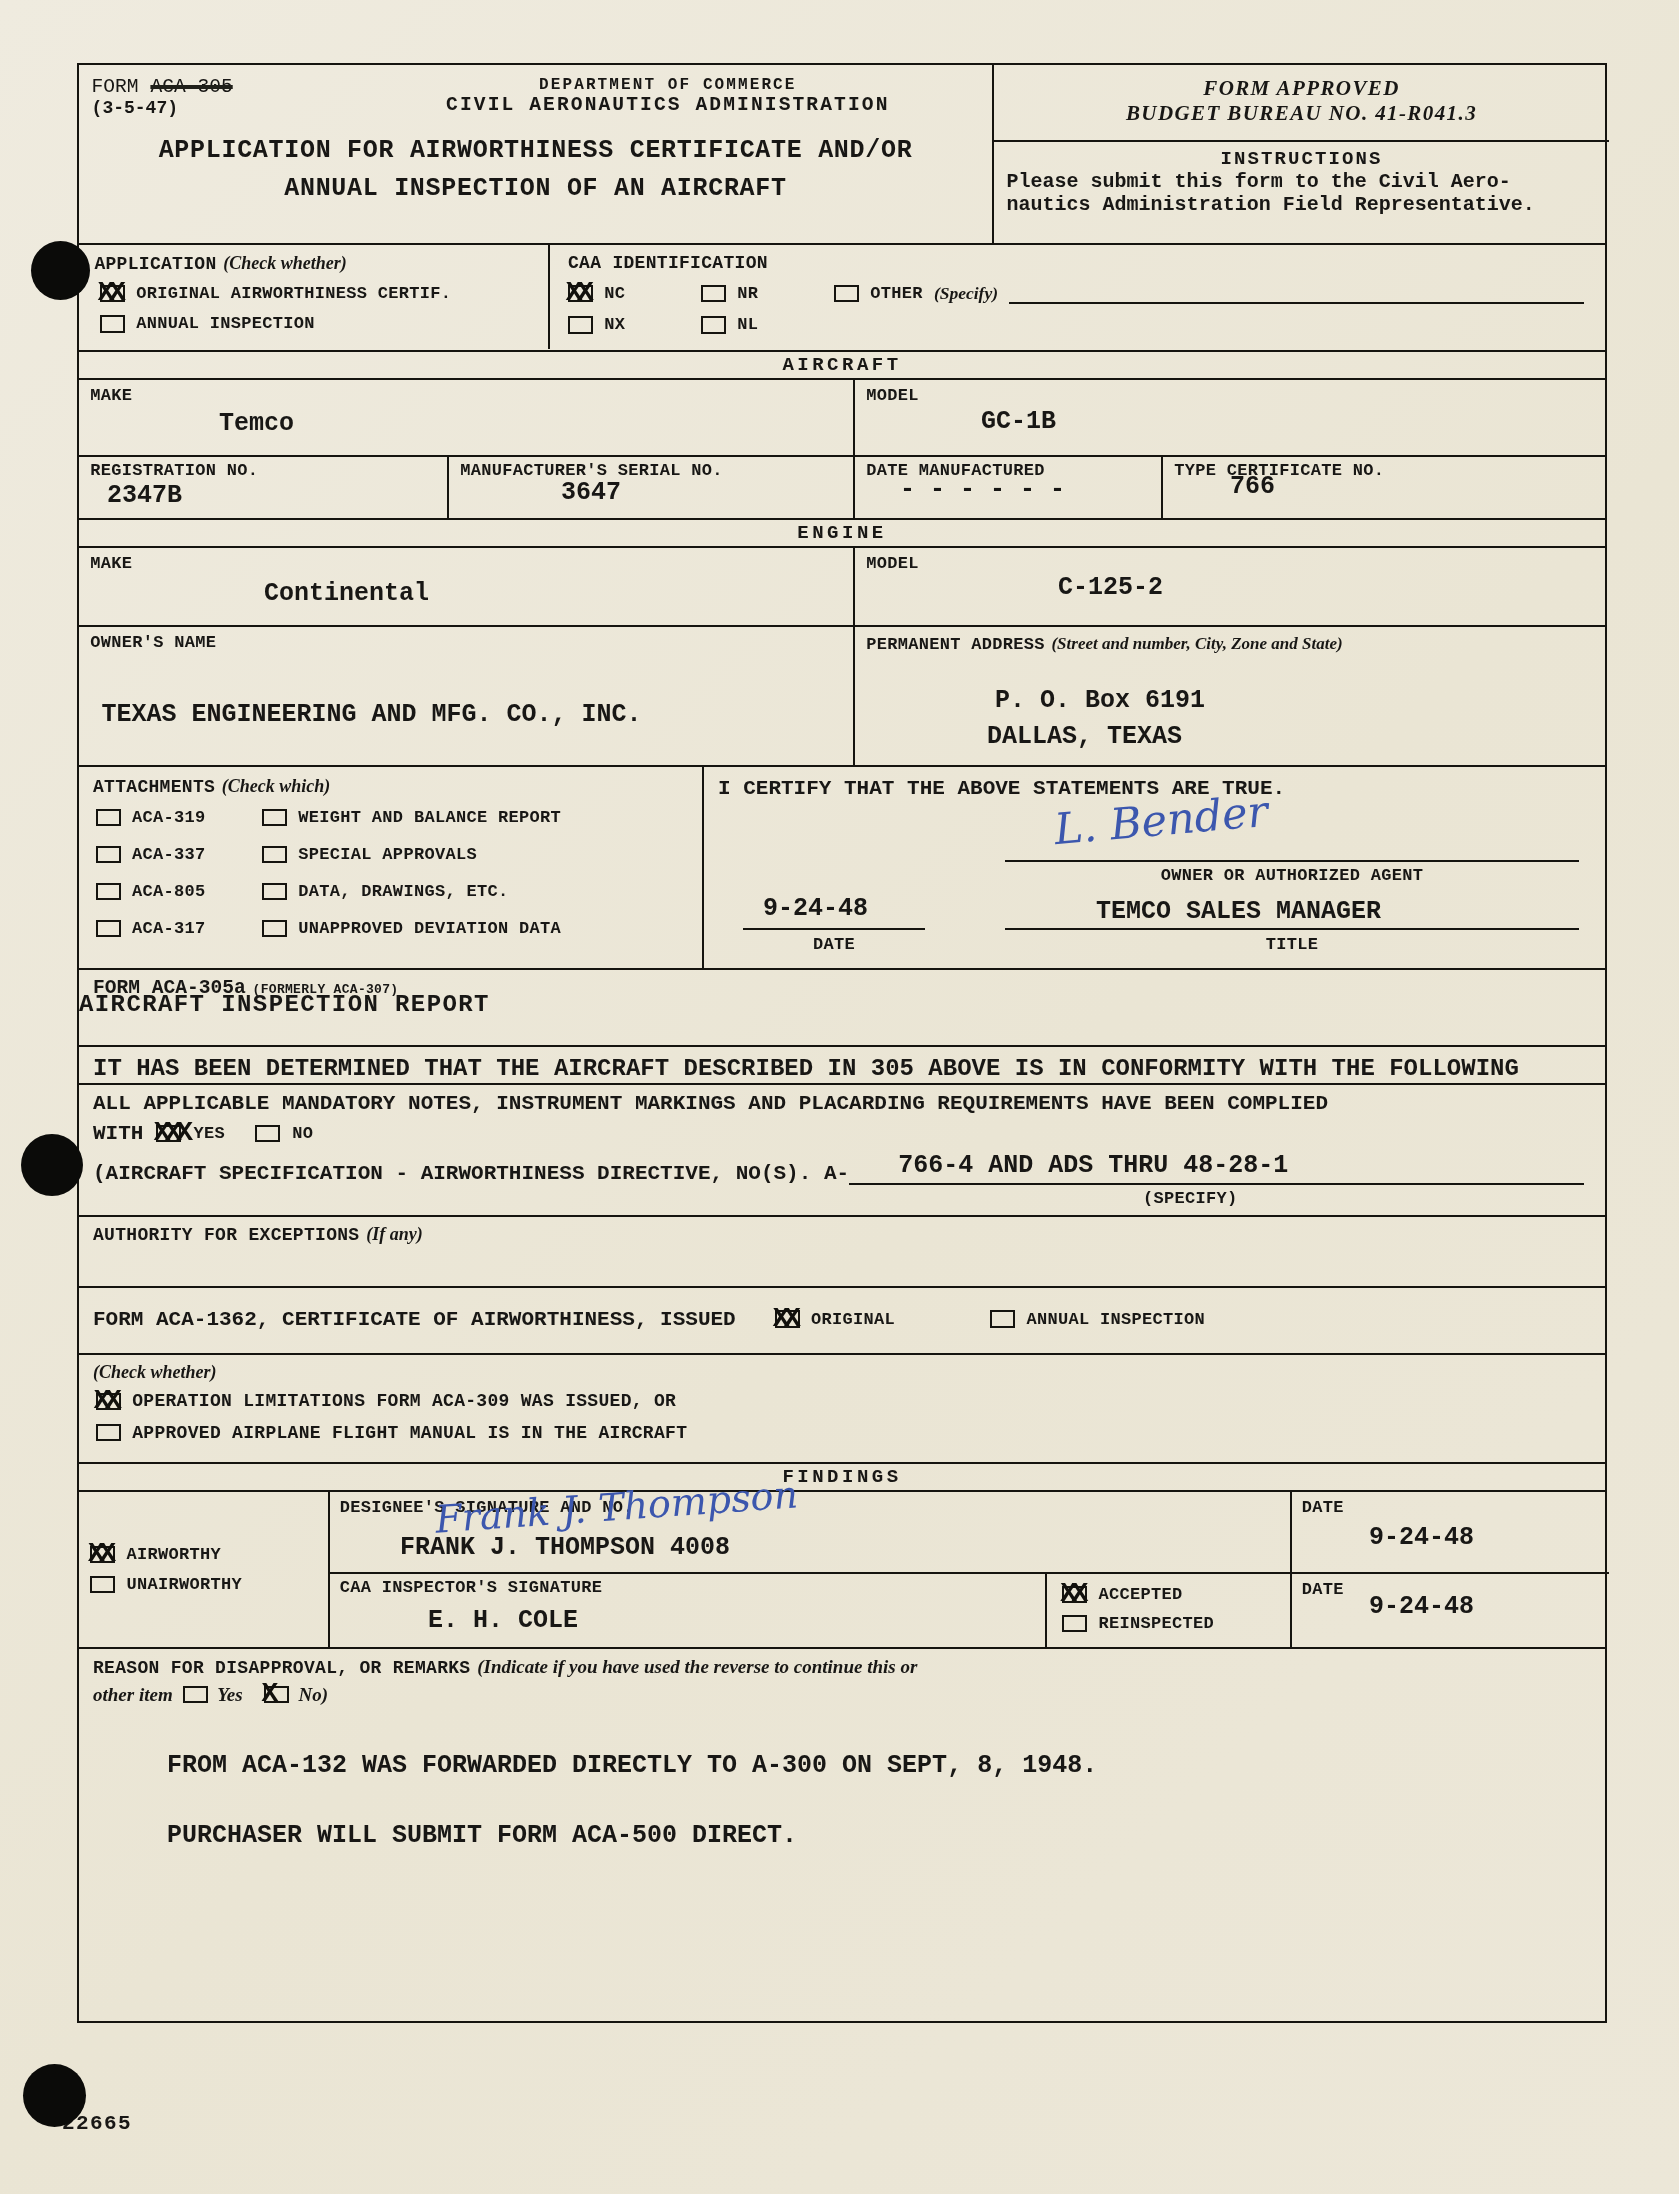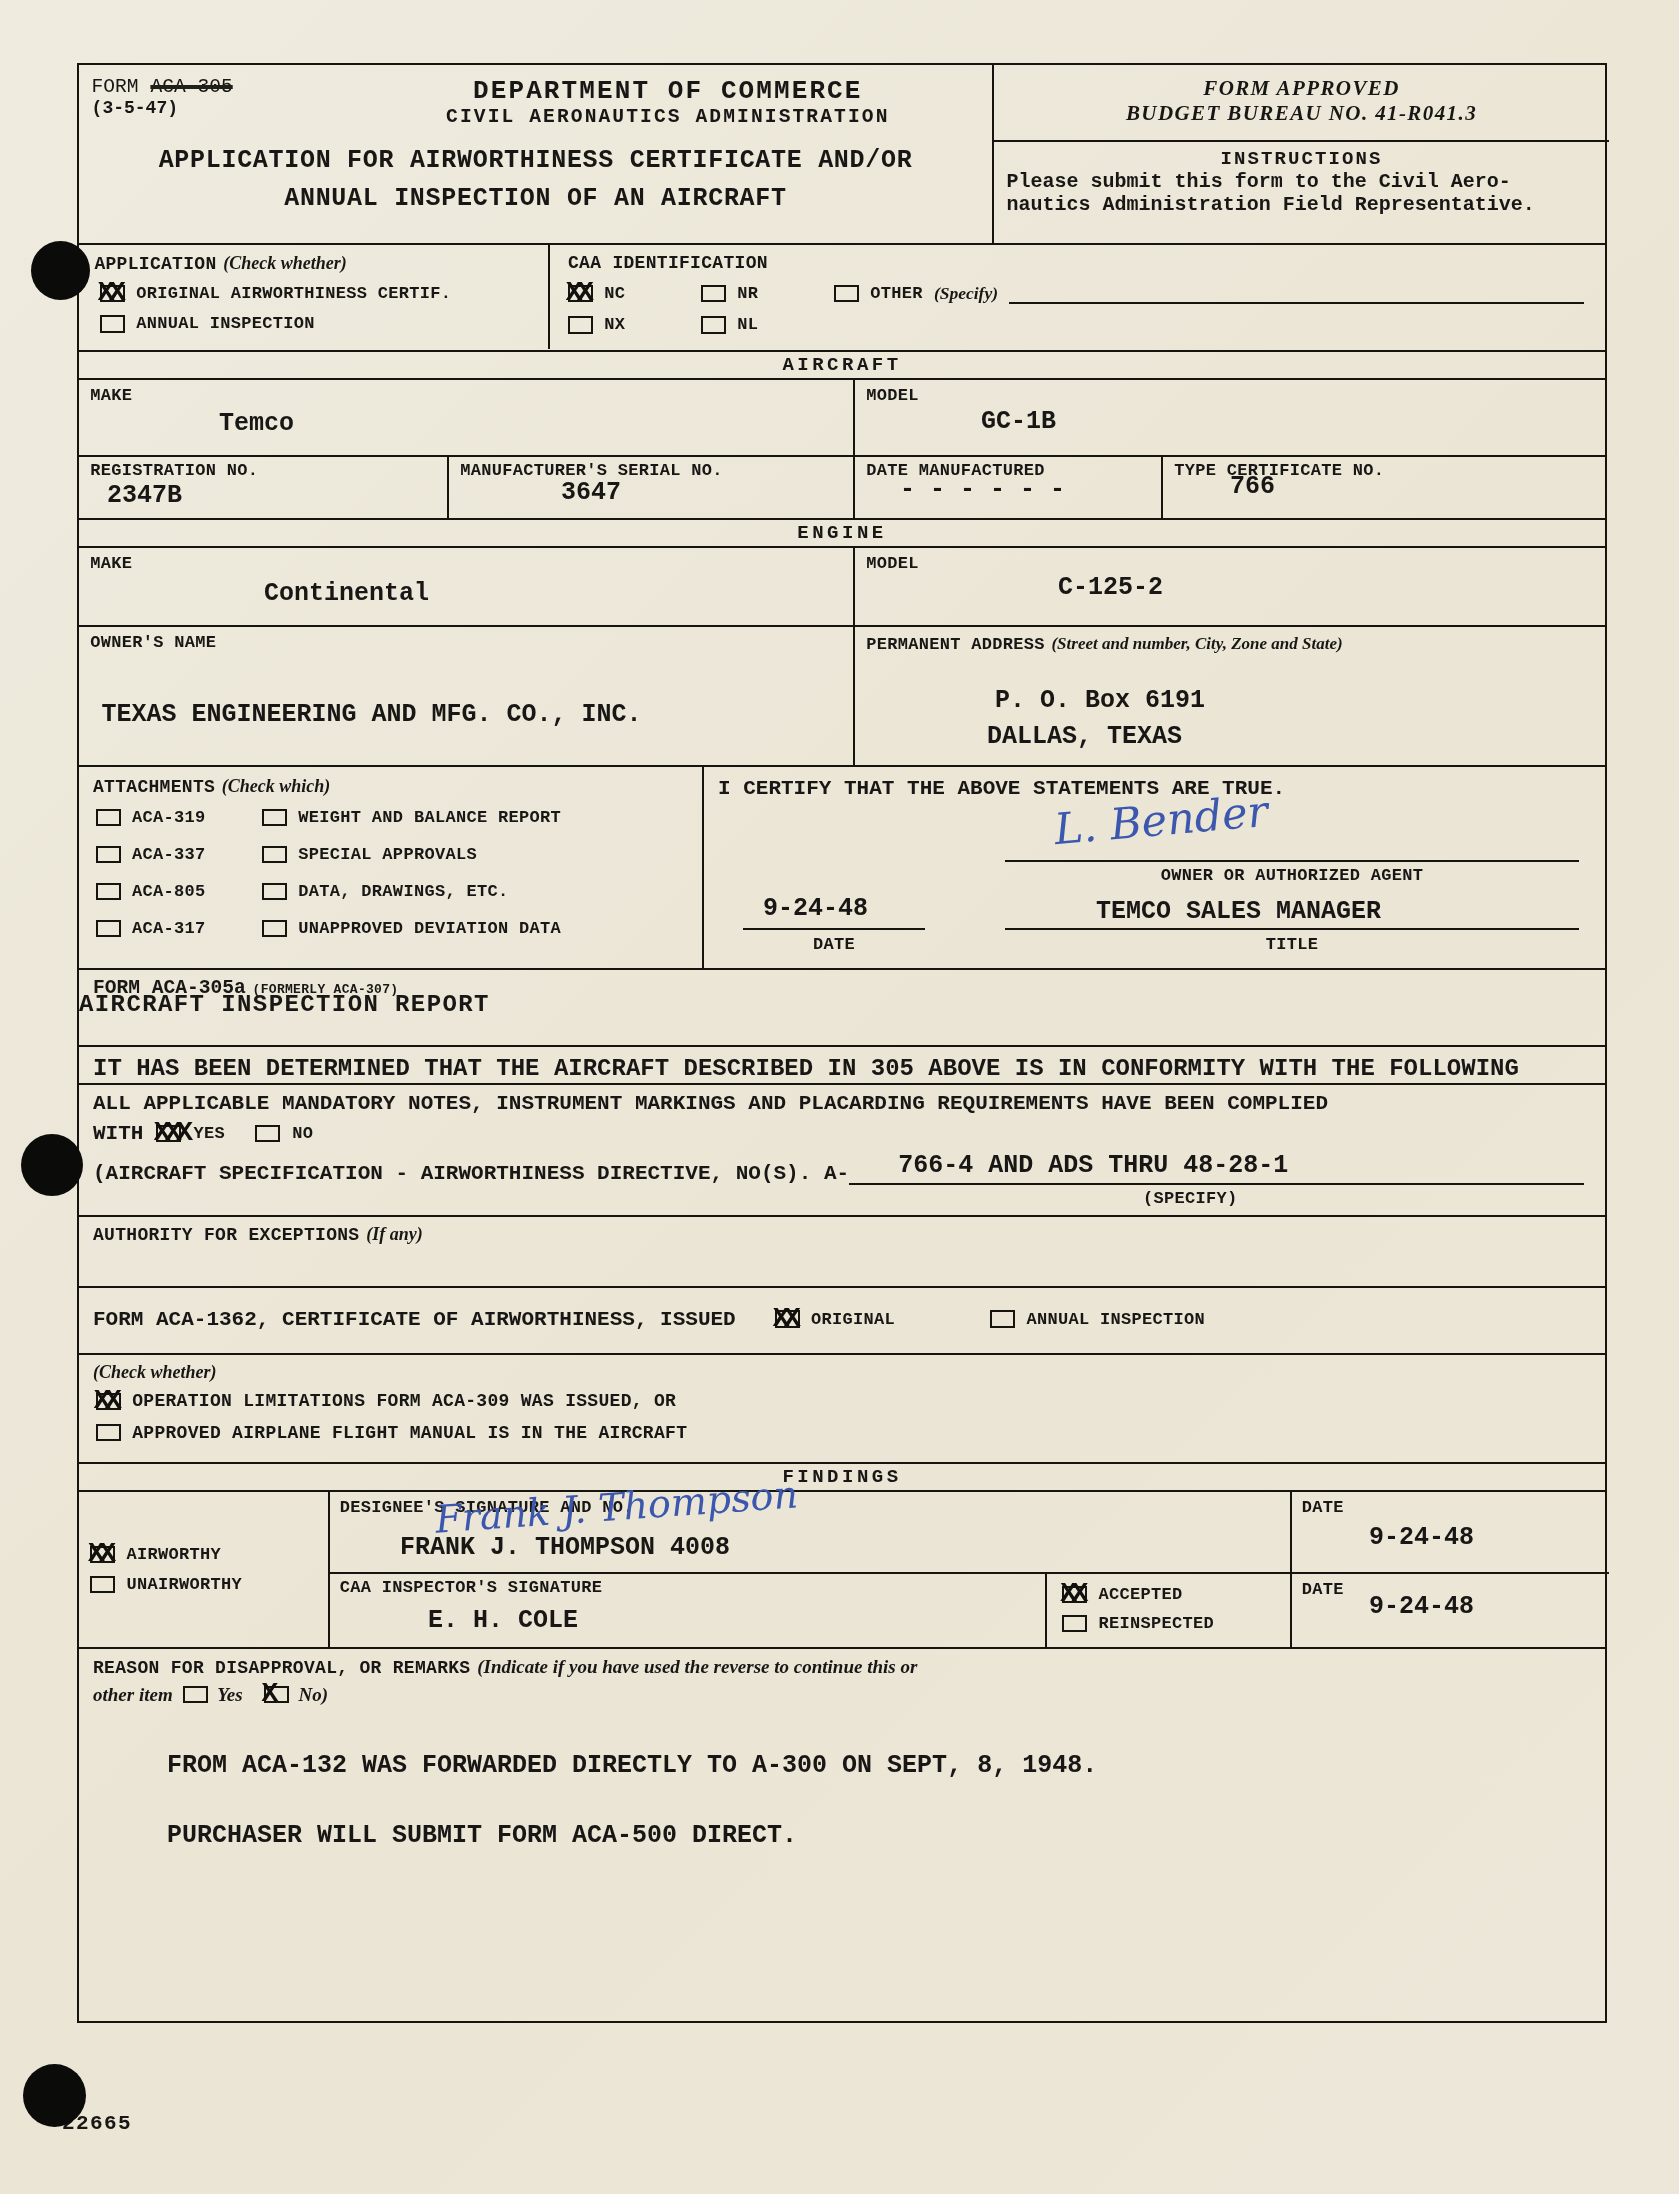--- a/index.html
+++ b/index.html
@@ -36,21 +36,21 @@
       <div class="cell" style="left:0;width:913px">
         <div style="display:flex;padding:11.2px 0 0 12.6px">
           <div style="width:210px">
             <div style="font-size:19.6px;font-weight:400;white-space:nowrap">
               <span>FORM</span>
               <span class="struck">ACA-305</span>
             </div>
             <div style="font-size:18px;font-weight:700">(3-5-47)</div>
           </div>
           <div style="flex:1;text-align:center;padding-left:42px">
-            <div style="font-size:26px;font-weight:700;letter-spacing:2.1px">DEPARTMENT OF COMMERCE</div>
+            <div style="font-size:16px;font-weight:700;letter-spacing:2.1px">DEPARTMENT OF COMMERCE</div>
             <div style="font-size:19.6px;font-weight:700;letter-spacing:2.1px">CIVIL AERONAUTICS ADMINISTRATION</div>
           </div>
         </div>
         <div style="text-align:center;margin-top:14px;line-height:1.5">
           <div style="font-size:25px;font-weight:700;letter-spacing:0.7px">APPLICATION FOR AIRWORTHINESS CERTIFICATE AND/OR</div>
           <div style="font-size:25px;font-weight:700;letter-spacing:0.7px">ANNUAL INSPECTION OF AN AIRCRAFT</div>
         </div>
       </div>
       <div class="cell bl" style="left:913px;width:617px">
         <div style="height:77px;border-bottom:2.1px solid #15140f;text-align:center;padding-top:11.2px">

